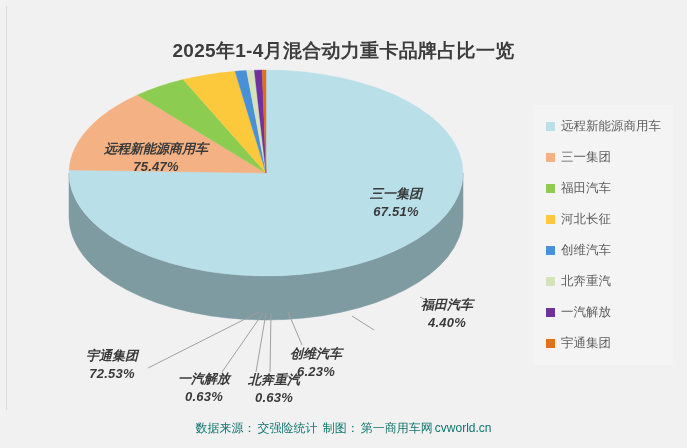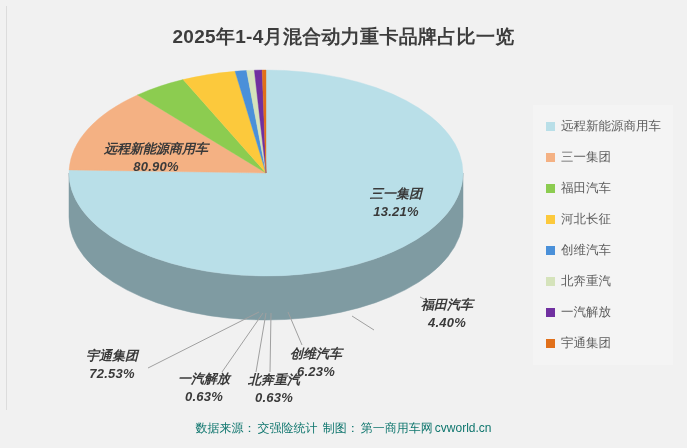--- a/index.html
+++ b/index.html
@@ -22,21 +22,21 @@
     left: 6px;
     top: 6px;
     width: 675px;
     height: 404px;
     background: #f1f1f1;
     border-left: 1px solid #dcdcdc;
   }
   #chart-title {
     position: absolute;
     left: 0;
-    top: 24px;
+    top: 38px;
     width: 687px;
     text-align: center;
     font-size: 19px;
     font-weight: bold;
     color: #3d3d3d;
     letter-spacing: 0.3px;
   }
   #pie-svg {
     position: absolute;
     left: 0;
@@ -130,26 +130,26 @@
       <path d="M 288,312 L 302,345"></path>
       <path d="M 271,313 L 270,372"></path>
       <path d="M 266,313 L 256,372"></path>
       <path d="M 263,313 L 222,372"></path>
       <path d="M 259,312 L 148,368"></path>
     </g>
   </svg>
 
   <div class="slice-label" id="lbl-0" style="left:104px; top:140px;">
     <span class="nm">远程新能源商用车</span>
-    <span class="pct">80.90%</span>
+    <span class="pct">75.47%</span>
   </div>
 
   <div class="slice-label" id="lbl-1" style="left:370px; top:185px;">
     <span class="nm">三一集团</span>
-    <span class="pct">13.21%</span>
+    <span class="pct">67.51%</span>
   </div>
 
   <div class="slice-label" id="lbl-2" style="left:421px; top:296px;">
     <span class="nm">福田汽车</span>
     <span class="pct">4.40%</span>
   </div>
 
 
   <div class="slice-label" id="lbl-4" style="left:290px; top:345px;">
     <span class="nm">创维汽车</span>

